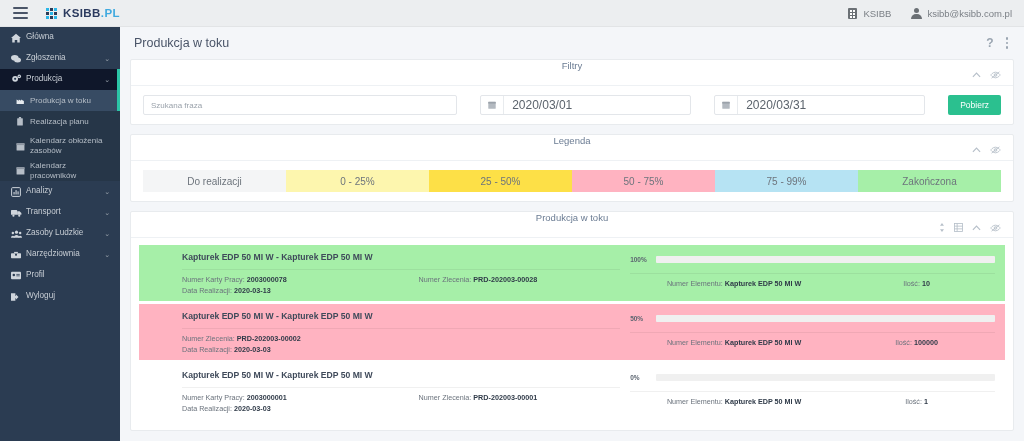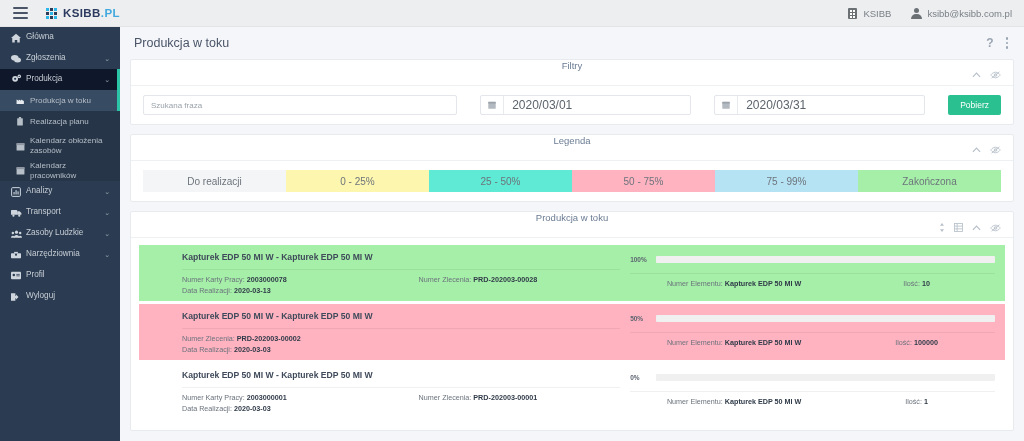--- a/index.html
+++ b/index.html
@@ -391,21 +391,21 @@
                   <circle cx="7" cy="5" r="1.7"></circle>
                   <path d="M2 9L12 1"></path>
                 </svg>
             </span>
           </div>
         </div>
         <div class="card-body">
           <div class="legend-row">
             <div class="leg" style="background: rgb(244, 245, 246);">Do realizacji</div>
             <div class="leg" style="background: rgb(253, 246, 174);">0 - 25%</div>
-            <div class="leg" style="background: #5eead4;">25 - 50%</div>
+            <div class="leg" style="background: #fde047;">25 - 50%</div>
             <div class="leg" style="background: rgb(255, 179, 193);">50 - 75%</div>
             <div class="leg" style="background: rgb(182, 227, 243);">75 - 99%</div>
             <div class="leg" style="background: rgb(166, 239, 168);">Zakończona</div>
           </div>
         </div>
       </div>
 
       <div class="card">
         <div class="card-head">
           <div class="card-title">Produkcja w toku</div>

